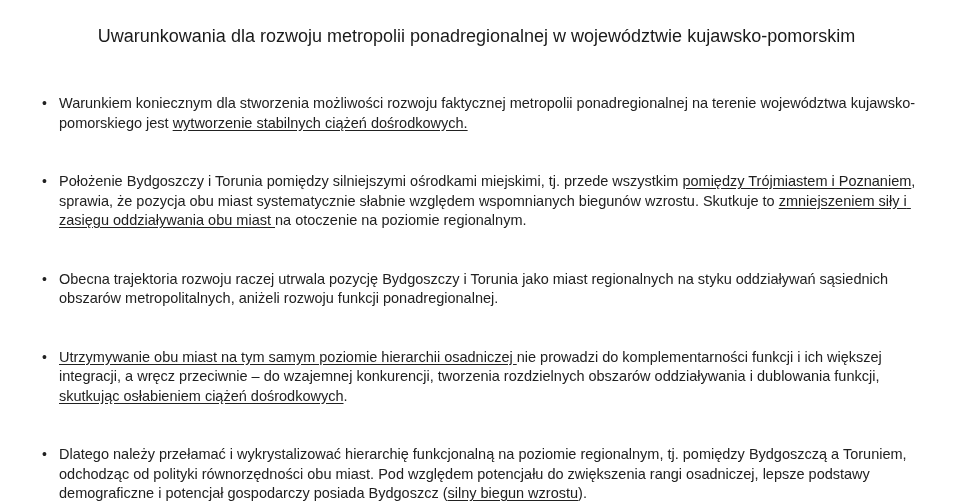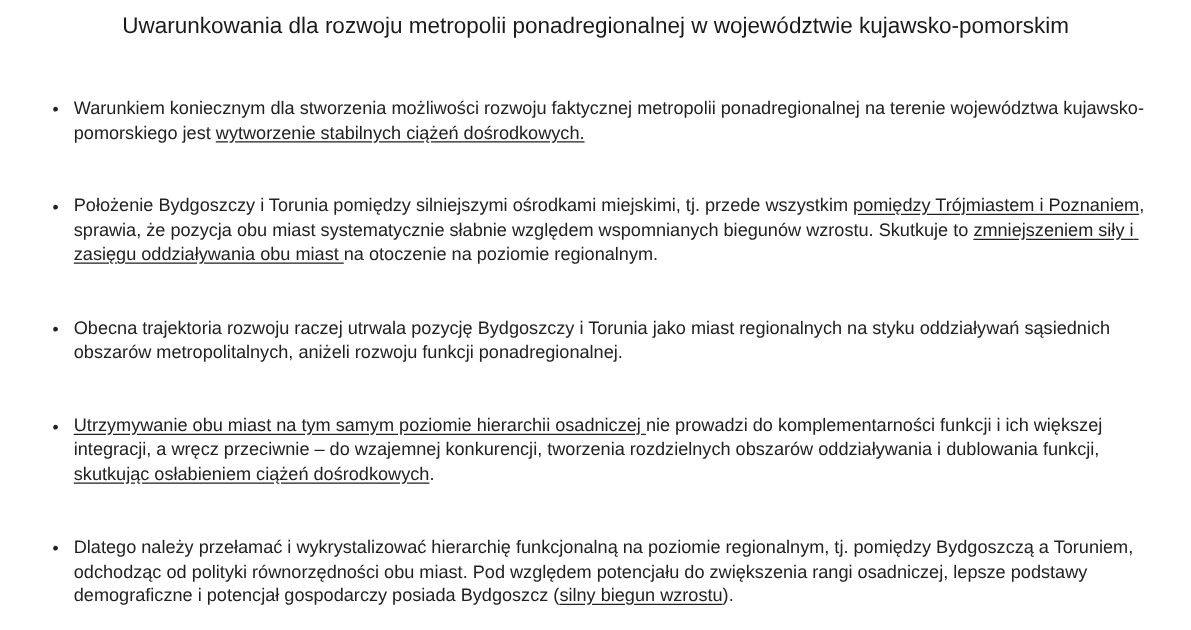--- a/index.html
+++ b/index.html
@@ -10,21 +10,21 @@
   .slide {
     position: relative;
     width: 953px;
     height: 504px;
     background: #ffffff;
     overflow: hidden;
     font-family: "Liberation Sans", sans-serif;
     color: #212121;
   }
   .slide-title {
-    padding-top: 8px;
+    padding-top: 24px;
     text-align: center;
     font-size: 18px;
     line-height: 24px;
     font-weight: 400;
     color: #1a1a1a;
   }
   .bullet-list {
     margin: 46px 0 0 40px;
     padding: 0;
     list-style: none;

